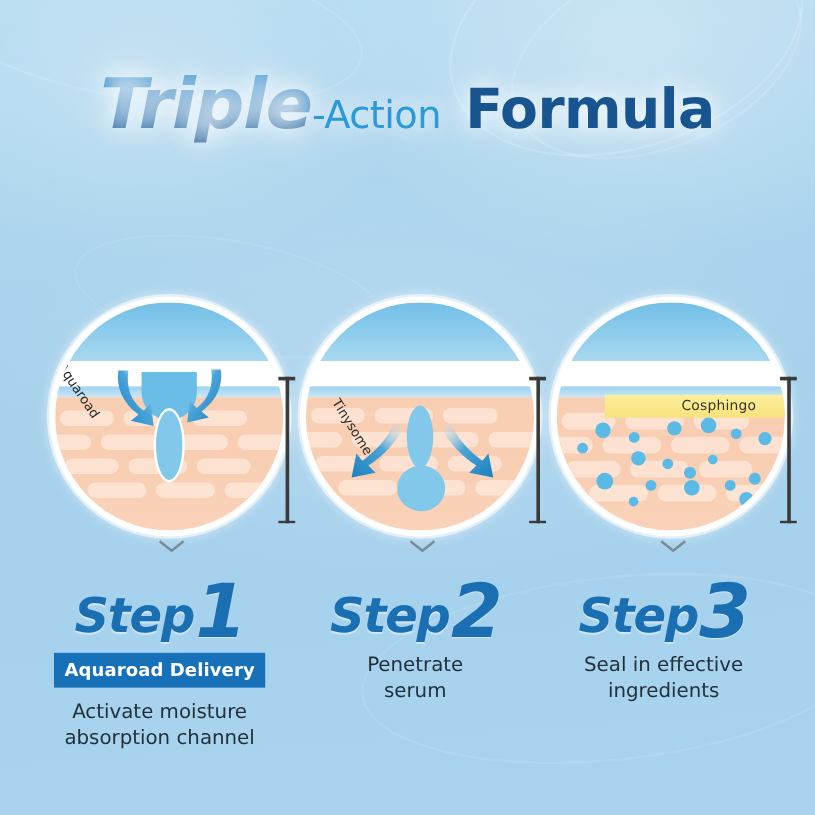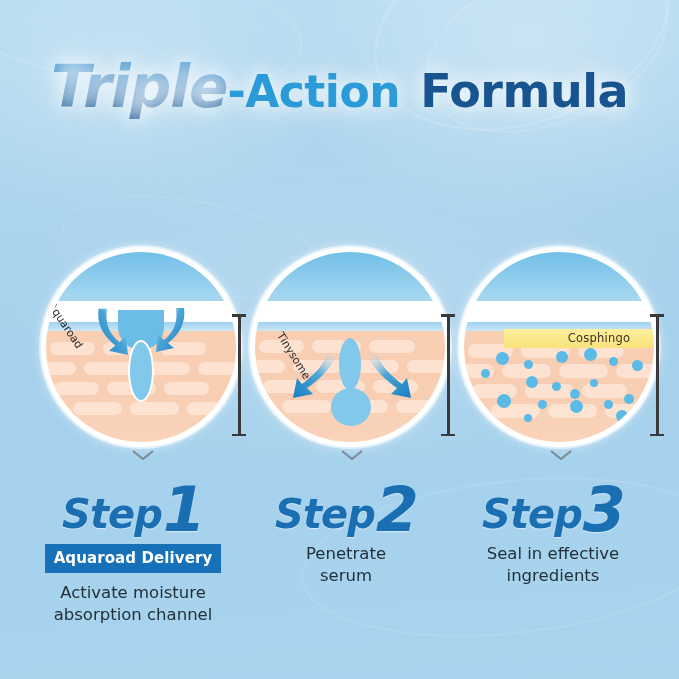--- a/index.html
+++ b/index.html
@@ -30,21 +30,21 @@
     font-size:58px;font-weight:bold;line-height:1;
     white-space:nowrap;
     text-shadow:0 0 18px rgba(255,255,255,.95),0 0 34px rgba(255,255,255,.7);
   }
   #title .w1{
     font-style:italic;font-weight:bold;letter-spacing:-1px;
     background:linear-gradient(180deg,#3f9ede 0%,#1d6fb4 48%,#14518d 100%);
     -webkit-background-clip:text;background-clip:text;color:transparent;
     -webkit-text-fill-color:transparent;
   }
-  #title .w2{color:#2a9ad9;font-size:44px;font-weight:bold;letter-spacing:-.5px;}
+  #title .w2{color:#2a9ad9;font-size:32px;font-weight:normal;letter-spacing:-.5px;}
   #title .w3{color:#18548f;font-size:46px;font-weight:bold;letter-spacing:-.5px;}
 
   
   #pill{
     position:absolute;left:50%;transform:translateX(-50%);top:166px;
     padding:11px 40px;border-radius:28px;
     background:linear-gradient(180deg,rgba(255,255,255,.70),rgba(255,255,255,.42));
     box-shadow:0 1px 5px rgba(255,255,255,.55) inset;
   }
   #pill span{font-size:23px;color:#1b2a33;letter-spacing:.1px;white-space:nowrap;}

